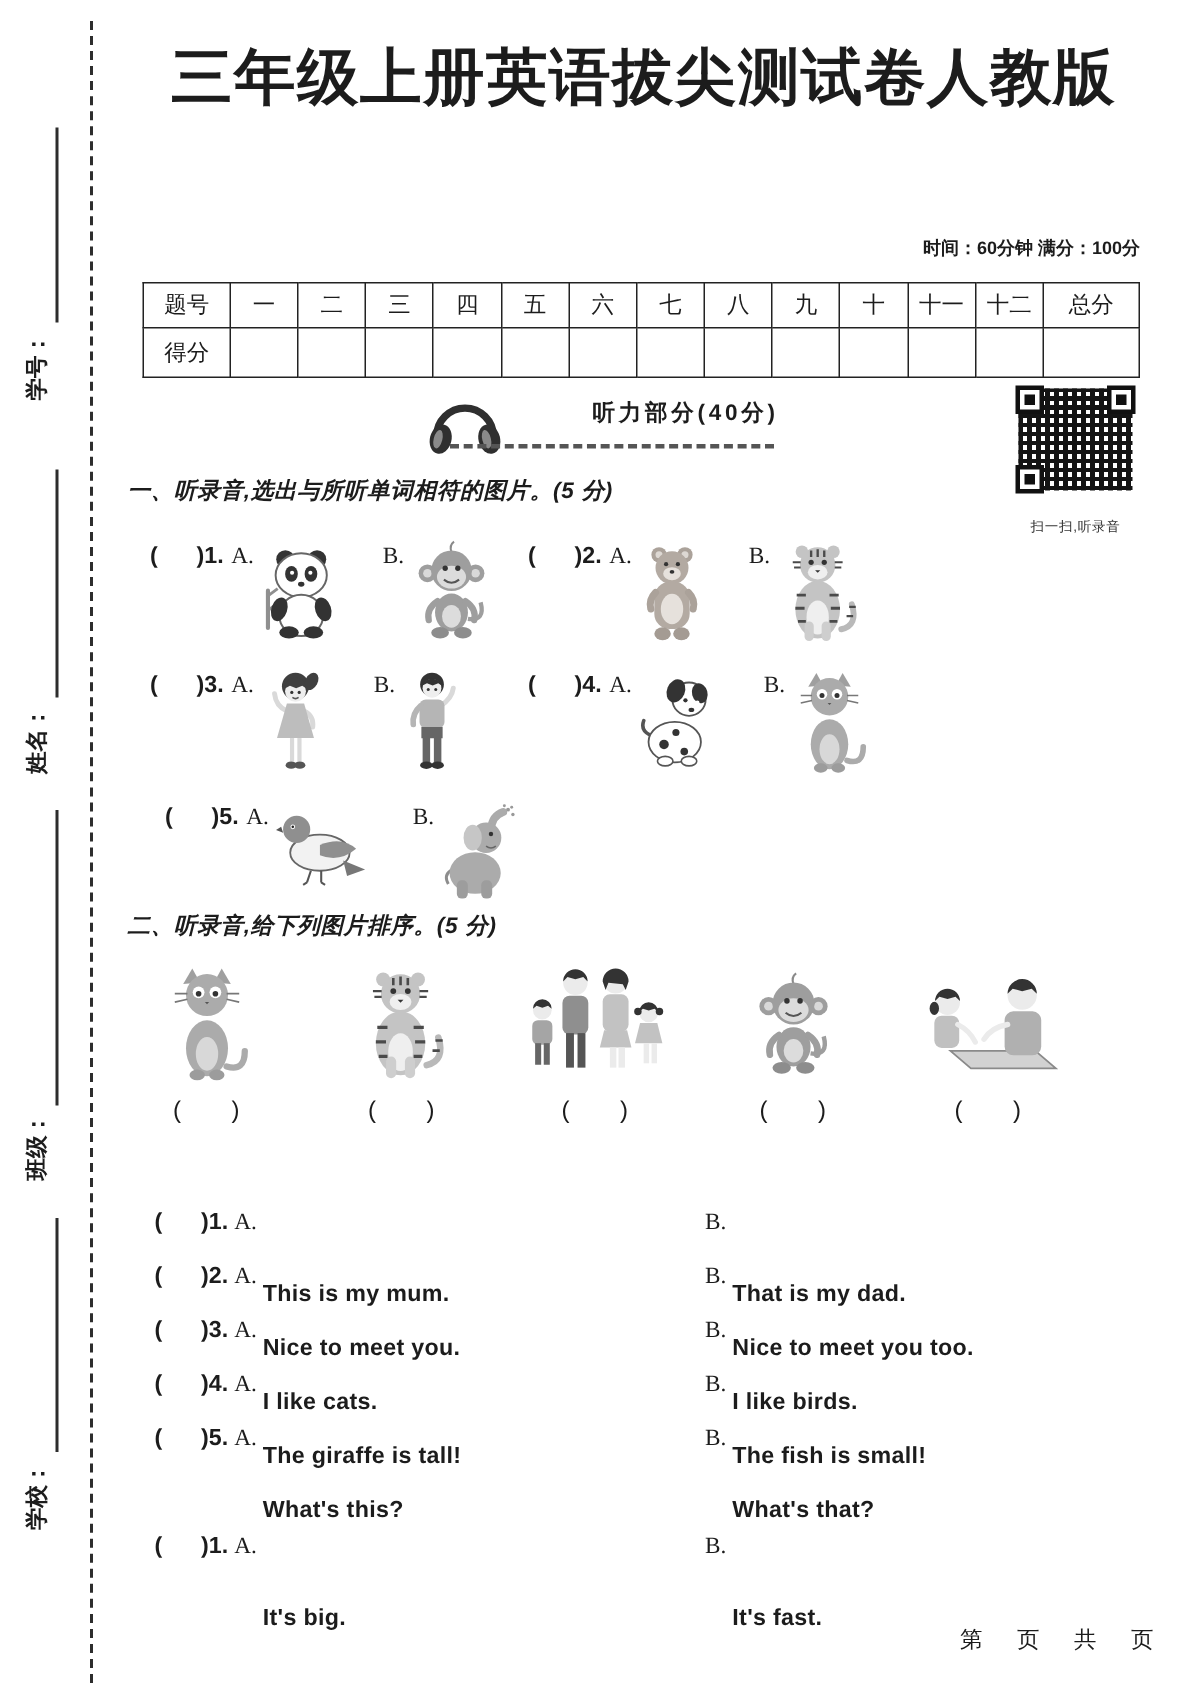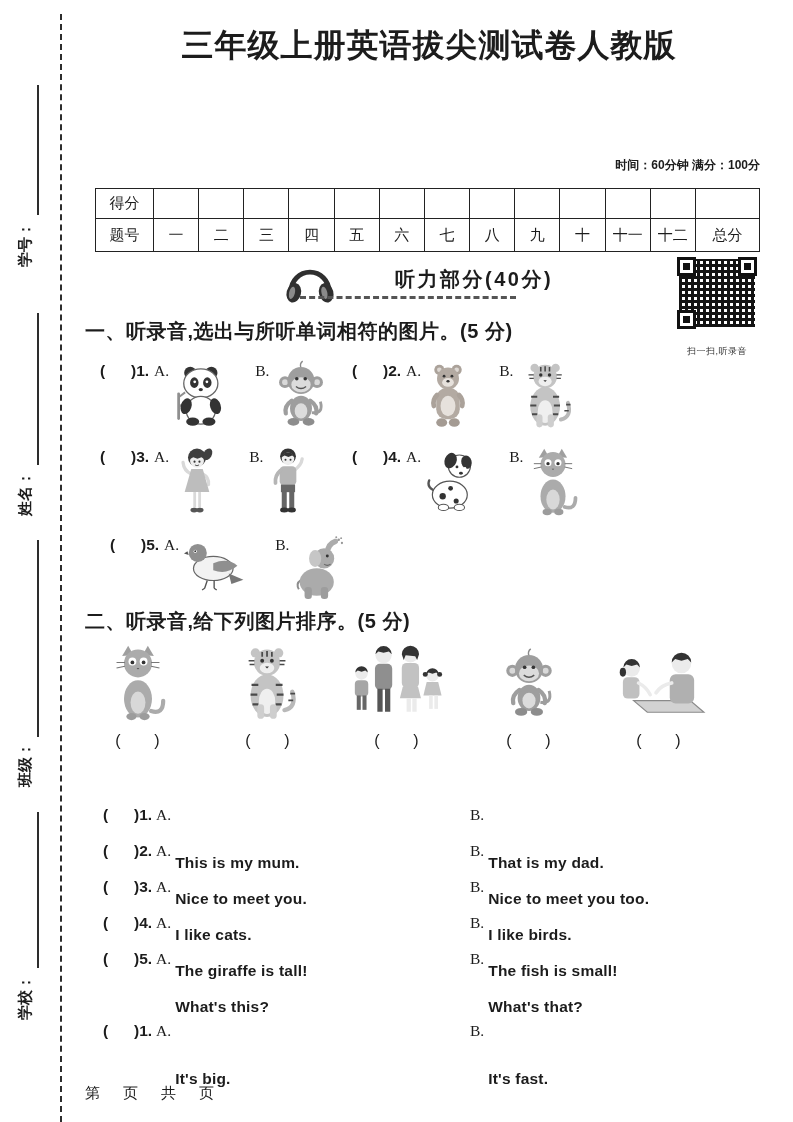--- a/index.html
+++ b/index.html
@@ -8,63 +8,63 @@
   .page { position:relative; width:793px; height:1122px; background:#fff; overflow:hidden; }
 
   
   .cutline { position:absolute; left:60px; top:14px; height:1108px; border-left:2.5px dashed #2d2d2d; }
   .mline  { position:absolute; left:37px; width:1.6px; background:#2d2d2d; }
   .mlabel { position:absolute; left:-6px; width:62px; text-align:center; font-size:15px; font-weight:600;
             transform:rotate(-90deg); white-space:nowrap; }
 
   
   .title    { position:absolute; left:85px; right:20px; top:24px; text-align:center;
-              font-size:32px; font-weight:900; letter-spacing:1px; }
+              font-size:41px; font-weight:900; letter-spacing:1px; }
   .subtitle { position:absolute; left:85px; right:20px; top:86px; text-align:center;
               font-size:29px; font-weight:800; letter-spacing:1px; }
   .meta     { position:absolute; right:33px; top:157px; font-size:12px; font-weight:600; }
 
   
   .score { position:absolute; left:95px; top:188px; width:665px; border-collapse:collapse; table-layout:fixed; }
   .score td { border:1.6px solid #222; text-align:center; font-size:15px; height:30px; padding:0; }
   .score tr:last-child td { height:33px; }
   .score td.c0 { width:58px; } .score td.cl { width:64px; }
 
   
   .hp { position:absolute; left:283px; top:258px; width:54px; height:48px; }
-  .lt { position:absolute; left:347px; top:266px; font-size:20px; font-weight:800; letter-spacing:2.5px;padding-left:48px; }
+  .lt { position:absolute; left:347px; top:266px; font-size:15px; font-weight:800; letter-spacing:2.5px;padding-left:48px; }
   .ldash { position:absolute; left:300px; top:296px; width:216px; border-bottom:3.5px dashed #555; }
 
   .qrwrap { position:absolute; left:675px; top:255px; width:84px; text-align:center; }
   .qr  { position:relative; width:84px; height:76px; padding:3px; background:#fff; }
   .qrgrid { position:absolute; inset:4px;
      background: repeating-linear-gradient(0deg,#141414 0 3px,transparent 3px 6px),
                  repeating-linear-gradient(90deg,#141414 0 3px,#fff 3px 6px); }
   .fp { position:absolute; width:19px; height:19px; background:#fff; border:3.5px solid #111; }
   .fp::after { content:""; position:absolute; inset:3px; background:#111; }
   .fp.tl { left:2px; top:2px; } .fp.tr { right:2px; top:2px; } .fp.bl { left:2px; bottom:2px; }
   .qrcap { font-size:9px; color:#333; margin-top:14px; letter-spacing:0.5px; }
 
   
-  .sec { position:absolute; left:85px; font-size:20px; font-weight:700; letter-spacing:0.5px; }
+  .sec { position:absolute; left:85px; font-size:15px; font-weight:700; letter-spacing:0.5px;font-style:italic; }
   .q { position:absolute; display:flex; align-items:flex-start; gap:5px; font-size:15.5px; }
   .qnum { white-space:pre; font-weight:600; }
   .ab { font-family:"Liberation Serif","DejaVu Serif",serif; font-size:15.5px; }
   .gapB { margin-left:24px; }
   .pic { flex:none; }
 
   .s2item { position:absolute; top:642px; text-align:center; }
   .s2item svg { display:block; margin:0 auto; }
   .blank { white-space:pre; font-size:16px; margin-top:8px; letter-spacing:1px; }
 
   .s3row { position:absolute; left:103px; display:flex; gap:4px; font-size:15.5px; }
   .s3b   { position:absolute; left:470px; display:flex; gap:4px; font-size:15.5px; }
   .eng { font-weight:600; letter-spacing:0.2px;margin-top:48px; }
 
-  .footer { position:absolute; left:85px; right:20px; top:1084px; text-align:left;
+  .footer { position:absolute; left:85px; right:20px; top:1084px; text-align:right;
             font-size:15px; letter-spacing:4px; }
   .hidden-defs { position:absolute; width:0; height:0; overflow:hidden; }
 </style>
 </head>
 <body>
 
 <svg class="hidden-defs" xmlns="http://www.w3.org/2000/svg" aria-hidden="true">
   <symbol id="sym-panda" viewBox="0 0 64 80">
     <rect x="4" y="38" width="3.4" height="34" rx="1.7" fill="#8f8f8f"></rect>
     <path d="M5.7 44 l8 -6 M5.7 56 l8 -6" stroke="#8f8f8f" stroke-width="2.4" fill="none"></path>
@@ -292,51 +292,51 @@
   <div class="mlabel" style="top:484px">姓名：</div>
   <div class="mlabel" style="top:755px">班级：</div>
   <div class="mlabel" style="top:988px">学校：</div>
 
   <div class="title">三年级上册英语拔尖测试卷人教版</div>
   <div class="meta">时间：60分钟  满分：100分</div>
 
   <table class="score">
     <tbody>
         <tr>
+      <td class="c0">题号</td>
+      <td>一</td>
+      <td>二</td>
+      <td>三</td>
+      <td>四</td>
+      <td>五</td>
+      <td>六</td>
+      <td>七</td>
+      <td>八</td>
+      <td>九</td>
+      <td>十</td>
+      <td>十一</td>
+      <td>十二</td>
+      <td class="cl">总分</td>
+    </tr>
+    <tr>
       <td class="c0">得分</td>
       <td></td>
           <td></td>
       <td></td>
           <td></td>
       <td></td>
           <td></td>
       <td></td>
           <td></td>
       <td></td>
           <td></td>
       <td></td>
           <td></td>
       <td class="cl"></td>
     </tr>
-    <tr>
-      <td class="c0">题号</td>
-      <td>一</td>
-      <td>二</td>
-      <td>三</td>
-      <td>四</td>
-      <td>五</td>
-      <td>六</td>
-      <td>七</td>
-      <td>八</td>
-      <td>九</td>
-      <td>十</td>
-      <td>十一</td>
-      <td>十二</td>
-      <td class="cl">总分</td>
-    </tr>
   </tbody>
     </table>
 
   <svg class="hp">
       <use href="#sym-headphones" width="100%" height="100%"></use>
     </svg>
   <div class="lt">听力部分(40分)</div>
   <div class="ldash"></div>
 
   <div class="qrwrap">

